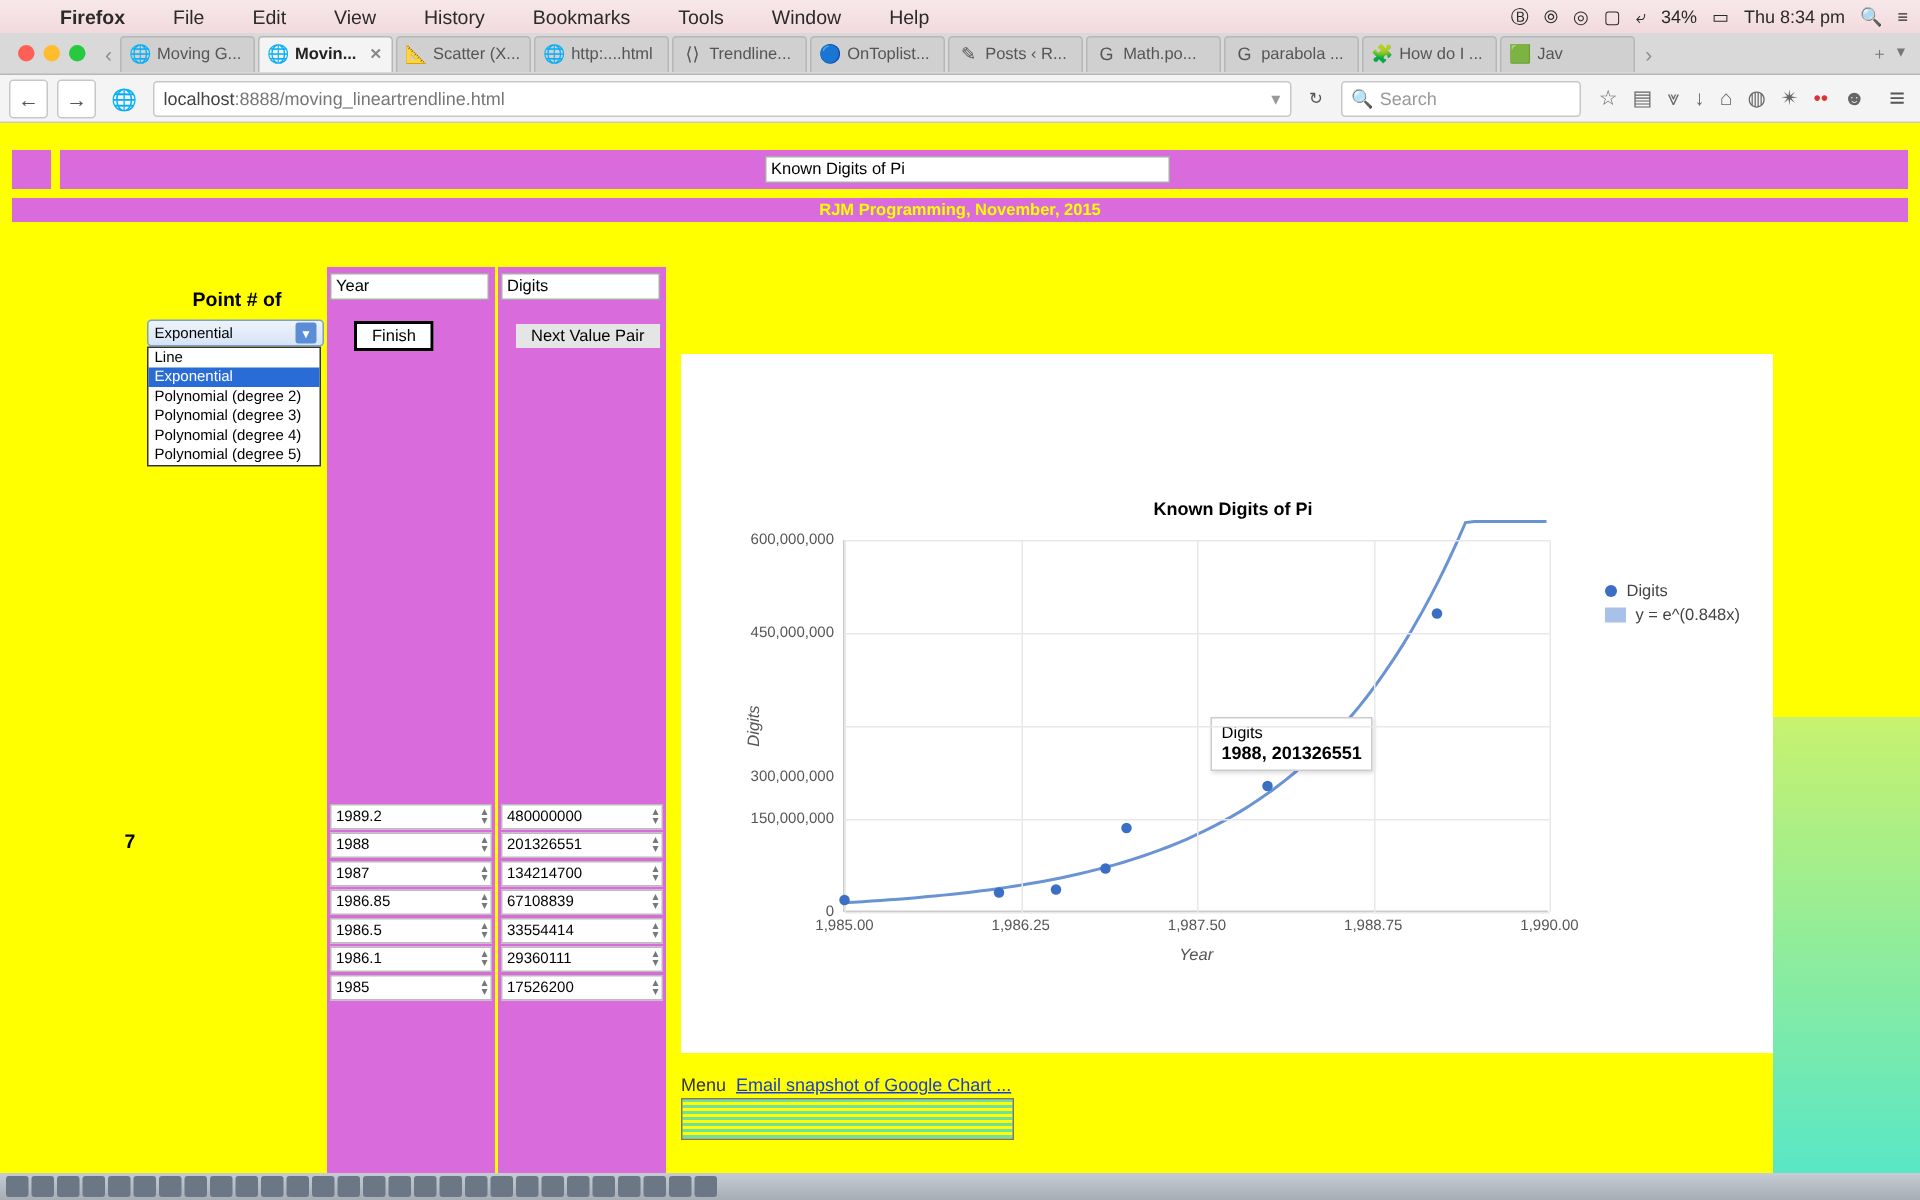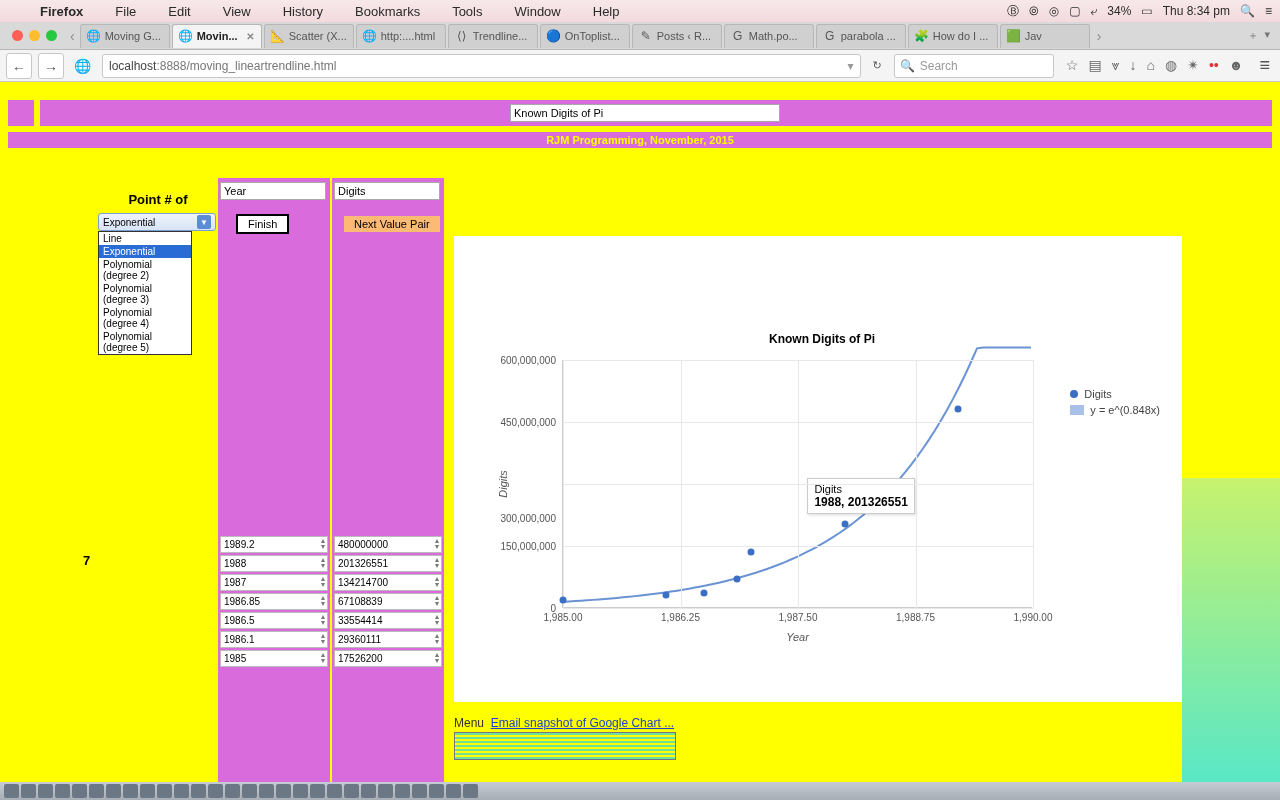--- a/index.html
+++ b/index.html
@@ -47,28 +47,28 @@
 .cols { position:absolute; top:96px; left:98px; right:0; bottom:0; display:flex;}
 .colA { width:120px; }
 .colB { width:112px; background:#d96bdc; }
 .colC { width:112px; background:#d96bdc; margin-left:2px;}
 .colD { flex:1; position:relative; }
 
 .pointlbl { text-align:center; font-weight:700; font-size:13px; padding-top:14px;}
 .selwrap { margin-top:6px; position:relative;}
 .selbtn { width:118px; height:18px; border:1px solid #7a9fd4; background:linear-gradient(#eef3fb,#d7e4f6); display:flex; align-items:center; padding:0 4px; font-size:10px; border-radius:3px;}
 .selbtn .car{ margin-left:auto; width:14px; height:14px; background:#5b8dd7; border-radius:2px; color:#fff; display:flex;align-items:center;justify-content:center;font-size:8px;}
-.dropdown { position:absolute; top:18px; left:0; width:94px; background:#fff; border:1px solid #333; font-size:10px;}
+.dropdown { position:absolute; top:18px; left:0; width:116px; background:#fff; border:1px solid #333; font-size:10px;}
 .dropdown div{ padding:1px 4px; }
 .dropdown .sel { background:#2a6cd6; color:#fff;}
 
 .inrow{ padding:4px 2px 0 2px;}
 .inrow input { width:106px; height:18px; border:1px solid #aaa; font-size:11px; padding:0 3px;}
 .btn { display:inline-block; border:2px solid #000; background:#fff; padding:2px 10px; font-size:11px; margin:14px 0 0 18px; cursor:default;}
-.btn.pink { border:2px solid #d96bdc; background:#fdba74; margin-left:10px;}
+.btn.pink { border:2px solid #d96bdc; background:#e5e5e5; margin-left:10px;}
 
 .cellstack { position:absolute; top:358px; width:108px;}
 .colB .cellstack{left:2px;}
 .colC .cellstack{left:2px;text-align:right;}
 .ncell { height:17px; margin-bottom:2px; background:#fff; border:1px solid #bbb; display:flex; align-items:center; padding:0 3px; font-size:10px; position:relative;}
 .ncell .spin{ position:absolute; right:2px; top:1px; font-size:8px; color:#777; line-height:6px;}
 .rownum { position:absolute; left:-15px; top:375px; font-size:13px; font-weight:600;}
 
 .trendlbl { text-align:center; font-weight:700; font-size:13px; padding-top:24px;}
 .chartwrap { position:absolute; top:58px; left:10px; right:98px; bottom:80px; background:#fff; }

